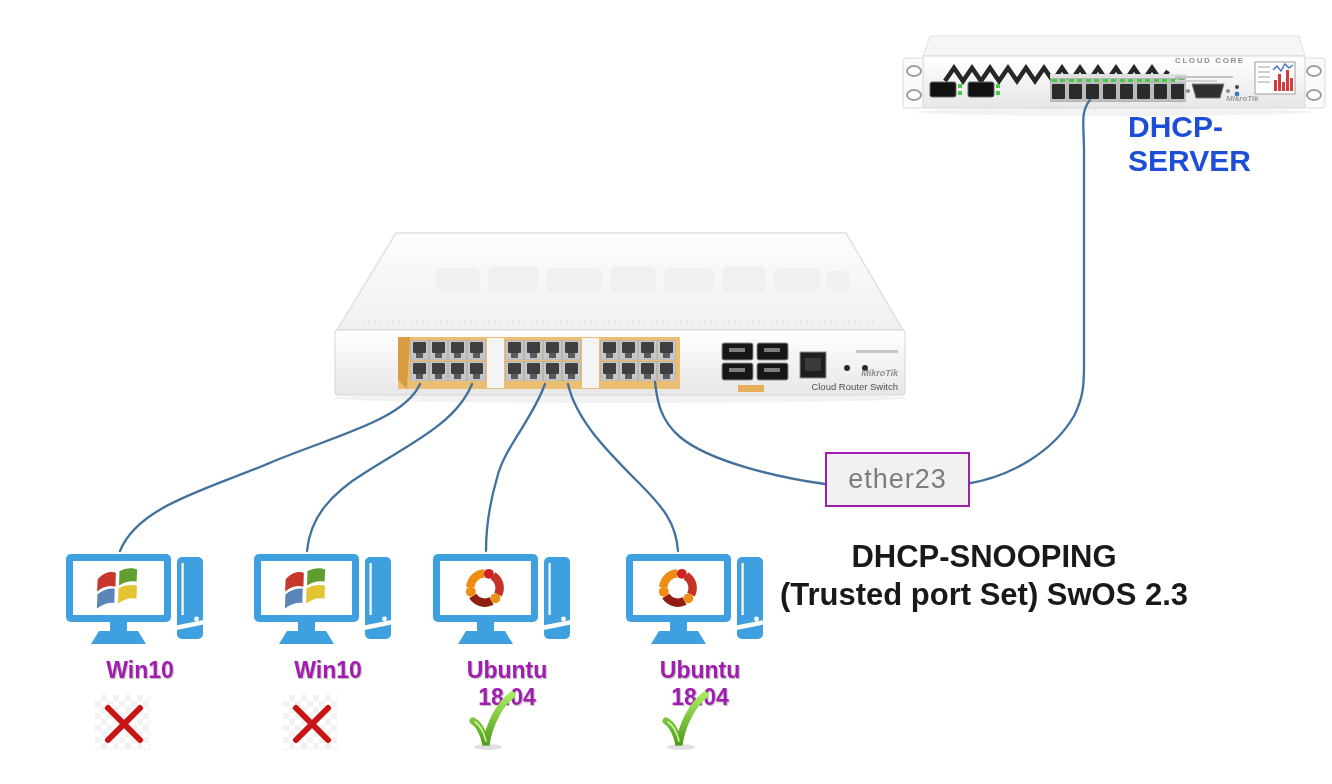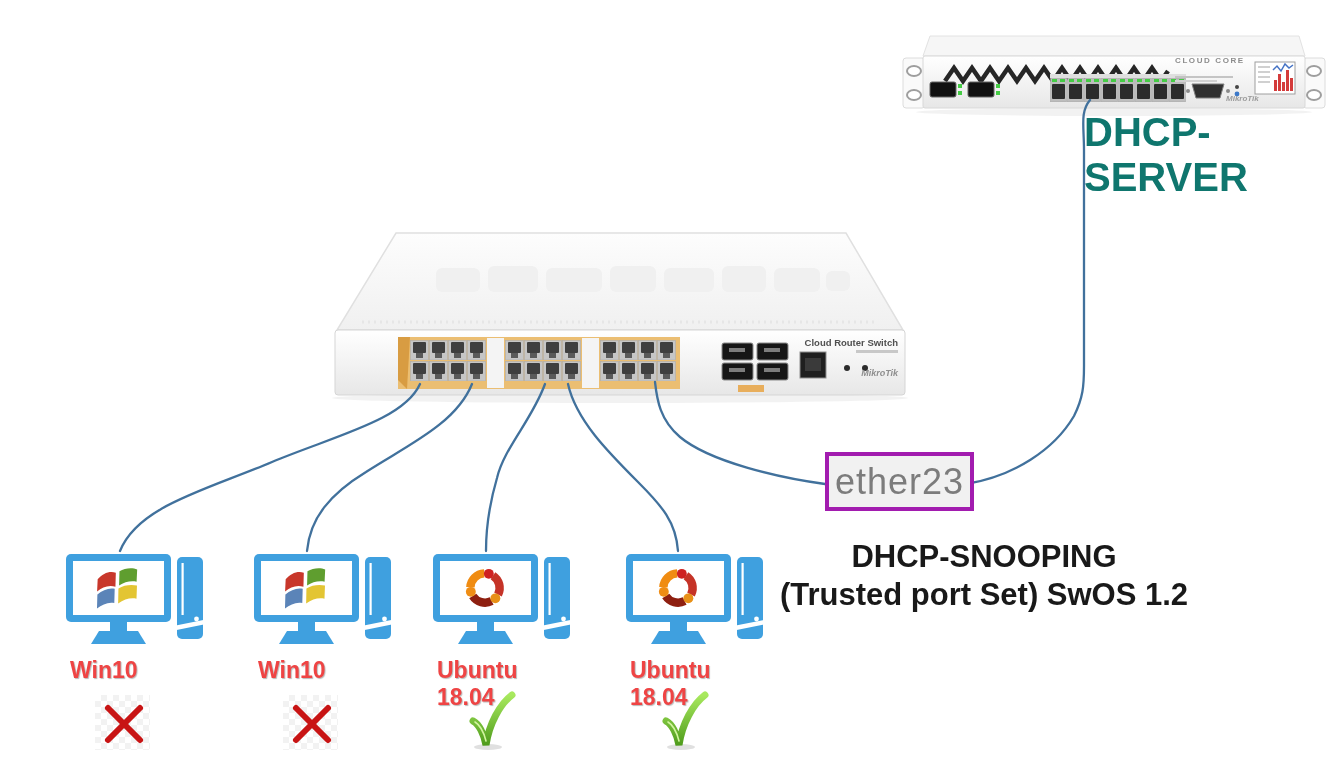--- a/index.html
+++ b/index.html
@@ -2,46 +2,46 @@
 <html><head>
 <meta charset="utf-8">
 <style>
   html,body{margin:0;padding:0;background:#fff;}
   .scene{position:relative;width:1332px;height:784px;background:#ffffff;overflow:hidden;
          font-family:"Liberation Sans",sans-serif;}
   .scene svg.layer{position:absolute;left:0;top:0;}
   .abs{position:absolute;}
 
   
-  .server-label{left:1084px;top:110px;font-size:40px;font-weight:700;color:#0f766e;letter-spacing:0px;}
+  .server-label{left:1128px;top:110px;font-size:30px;font-weight:700;color:#1d4ed8;letter-spacing:0px;}
   .snoop{left:734px;top:514px;width:500px;text-align:center;color:#191919;
          font-size:31px;font-weight:700;line-height:38px;margin-top:24px;}
   
-  .portbox{left:825px;top:452px;width:141px;height:51px;background:#f1f1f1;border:4px solid #a21caf;
+  .portbox{left:825px;top:452px;width:141px;height:51px;background:#f1f1f1;border:2px solid #a21caf;
            display:flex;align-items:center;justify-content:center;
-           font-size:36px;color:#7c7c7c;letter-spacing:1px;}
-
-  
-  .tiny{color:#4f4f4f;font-weight:700;}
+           font-size:27px;color:#7c7c7c;letter-spacing:1px;}
+
+  
+  .tiny{color:#4f4f4f;font-weight:400;margin-top:44px;}
   .crs-name{left:772px;top:337px;width:126px;text-align:right;font-size:9.5px;}
   .crs-bar{left:856px;top:350px;width:42px;height:3px;background:#c8c8c8;}
   .mikrotik-sw{left:832px;top:368px;width:66px;text-align:right;font-size:9px;font-style:italic;color:#8f8f8f;font-weight:700;}
   .cloudcore{left:1175px;top:56px;font-size:8px;letter-spacing:1.6px;color:#8d8d8d;font-weight:700;}
   .cc-bar1{left:1175px;top:76px;width:58px;height:2px;background:#c4c4c4;}
   .cc-bar2{left:1175px;top:80px;width:42px;height:2px;background:#d2d2d2;}
   .mikrotik-srv{left:1226px;top:94px;font-size:8px;font-style:italic;color:#9c9c9c;font-weight:700;}
 
   
   .client{position:absolute;top:545px;width:140px;height:225px;}
   .client .pc{position:absolute;left:0;top:0;}
   .client .logo{position:absolute;}
   .client .logo.win{left:30px;top:21px;}
   .client .logo.ubu{left:26px;top:16px;}
-  .os-label{position:absolute;left:5px;top:112px;width:126px;
-            font-size:23px;font-weight:700;color:#ef4444;text-shadow:1px 1px 1px rgba(0,0,0,.28);}
+  .os-label{position:absolute;left:12px;top:112px;width:126px;text-align:center;
+            font-size:23px;font-weight:700;color:#a21caf;text-shadow:1px 1px 1px rgba(0,0,0,.28);}
   .checker{position:absolute;left:30px;top:150px;width:55px;height:55px;opacity:.55;
      background:
        linear-gradient(45deg,#e9e9e9 25%,transparent 25%,transparent 75%,#e9e9e9 75%) 0 0/12px 12px,
        linear-gradient(45deg,#e9e9e9 25%,#ffffff 25%,#ffffff 75%,#e9e9e9 75%) 6px 6px/12px 12px;}
   .mark{position:absolute;}
   .mark.x{left:36px;top:156px;}
   .mark.v{left:34px;top:146px;}
 </style>
 </head>
 <body>
@@ -209,21 +209,21 @@
     </defs>
   </svg>
 
   <div class="abs portbox">
     <span>ether23</span>
   </div>
 
   <div class="abs server-label">DHCP-SERVER</div>
   <div class="abs snoop">
     <div>DHCP-SNOOPING</div>
-    <div>(Trusted port Set) SwOS 1.2</div>
+    <div>(Trusted port Set) SwOS 2.3</div>
   </div>
 
   <div class="abs tiny crs-name">Cloud Router Switch</div>
   <div class="abs crs-bar"></div>
   <div class="abs mikrotik-sw">MikroTik</div>
   <div class="abs cloudcore">CLOUD CORE</div>
   <div class="abs cc-bar1"></div>
   <div class="abs cc-bar2"></div>
   <div class="abs mikrotik-srv">MikroTik</div>
 

